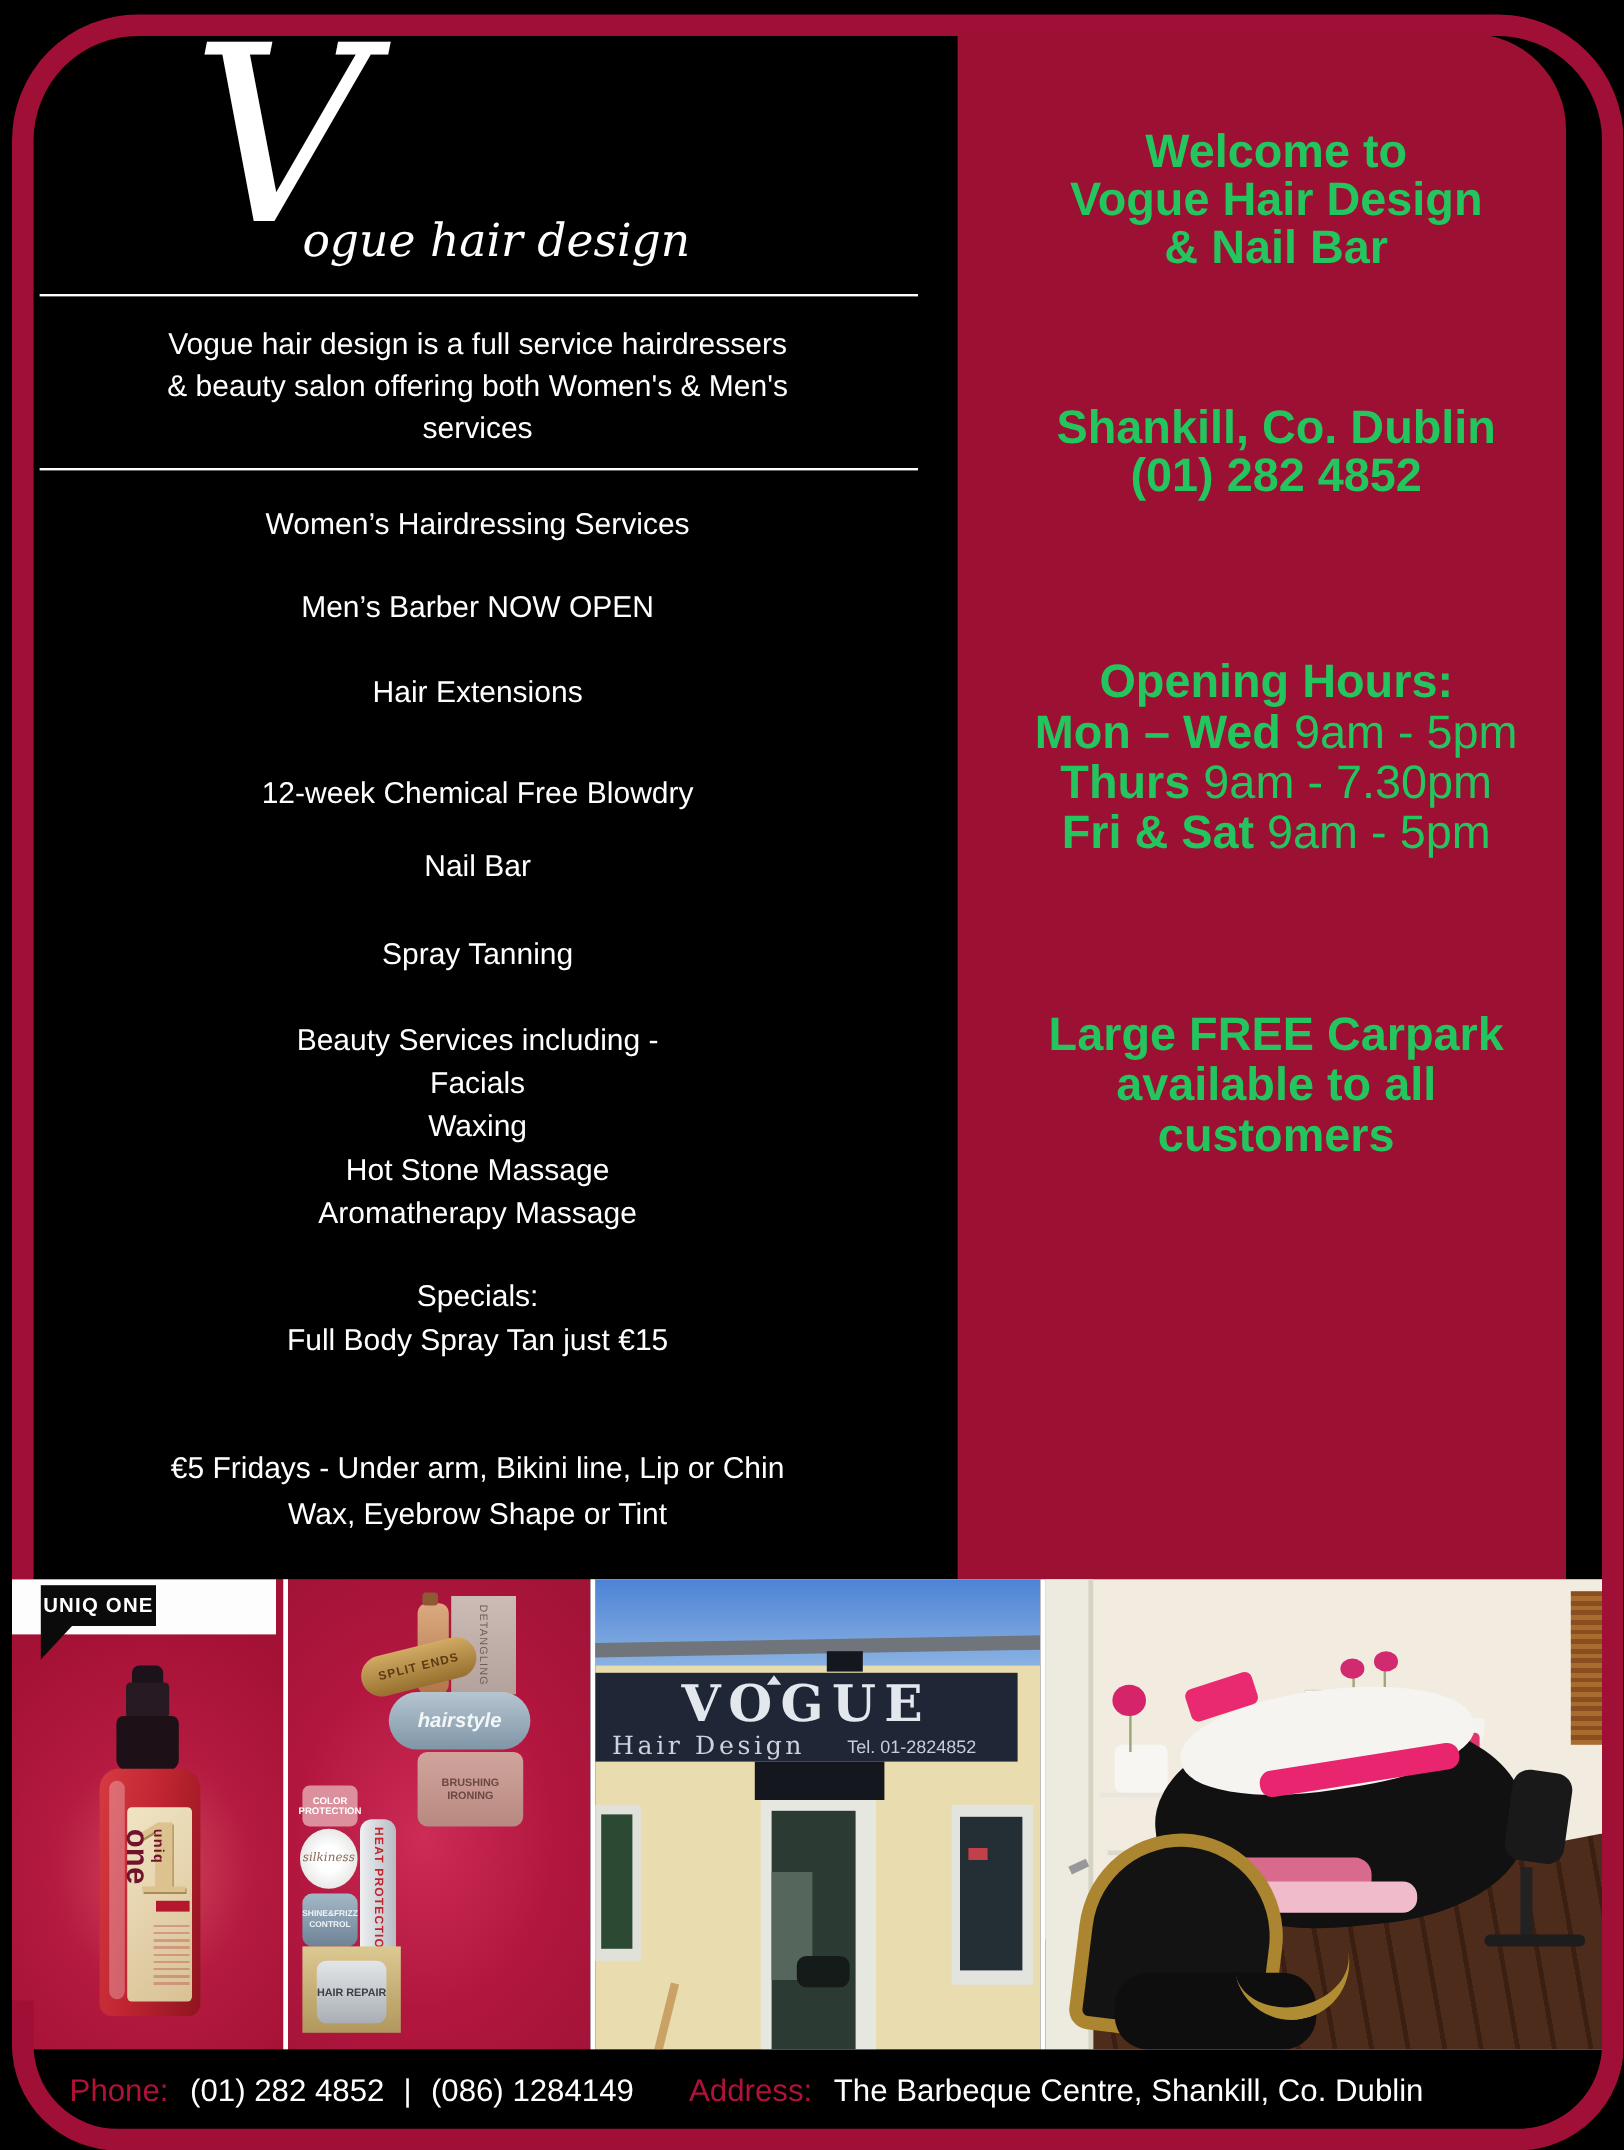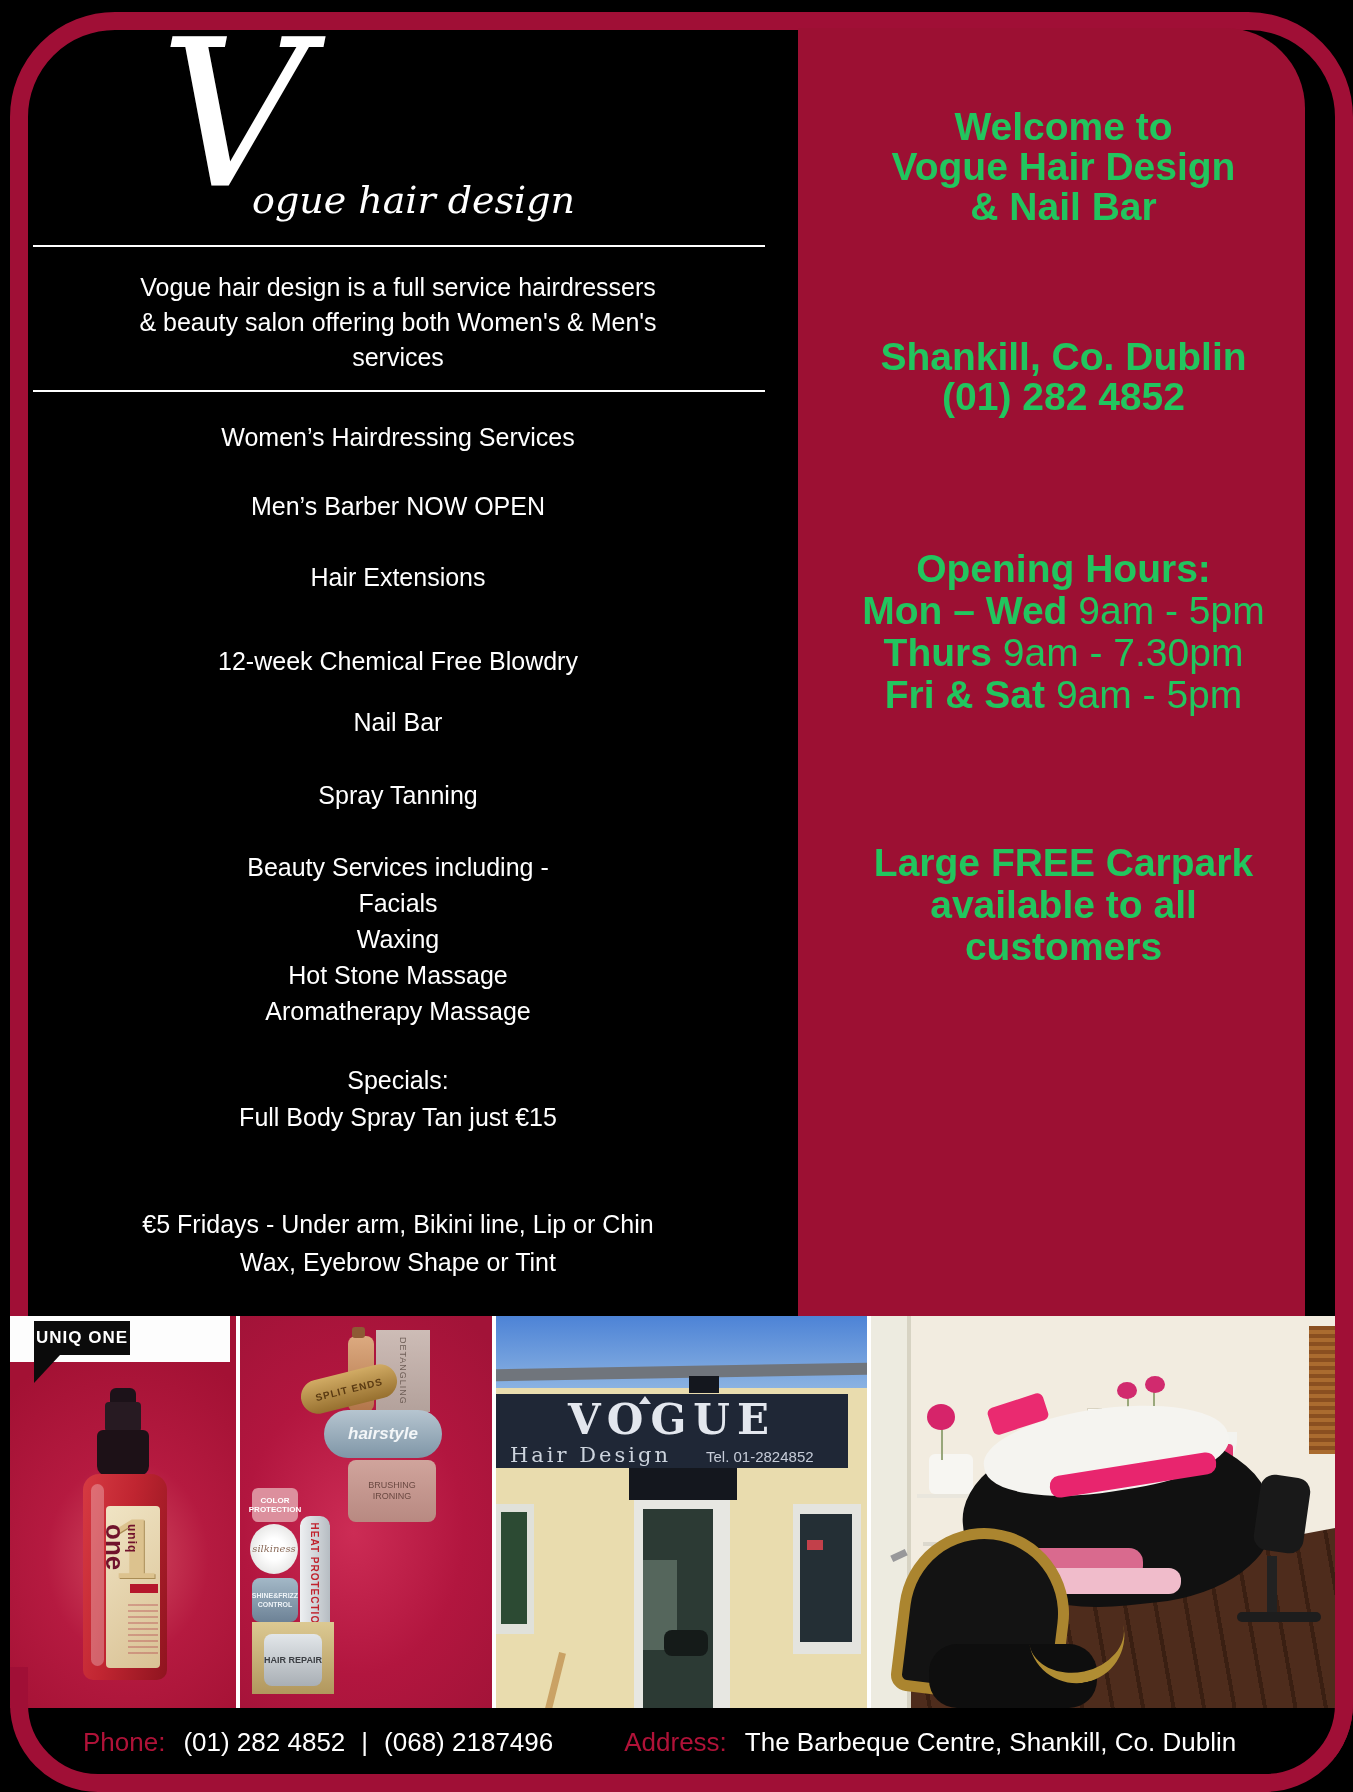--- a/index.html
+++ b/index.html
@@ -58,21 +58,21 @@
   .it{position:absolute;display:flex;align-items:center;justify-content:center;text-align:center;}
   .pump{left:108px;top:20px;width:26px;height:76px;border-radius:8px;background:linear-gradient(#dcaa80,#b2754a);}
   .pumptop{left:112px;top:11px;width:13px;height:11px;border-radius:3px;background:#8d5a34;}
   .dbox{left:136px;top:14px;width:54px;height:82px;background:linear-gradient(#cdbcb6,#b3a19b);
         color:#6e5e57;font-size:9px;letter-spacing:1px;writing-mode:vertical-rl;}
   .gtube{left:60px;top:56px;width:98px;height:34px;border-radius:17px;transform:rotate(-14deg);
         background:linear-gradient(#d1ab64,#97702f);color:#5a3a12;font-size:10px;font-weight:bold;letter-spacing:1px;}
   .bcyl{left:84px;top:94px;width:118px;height:48px;border-radius:24px;
         background:linear-gradient(#b6c5d0,#7f96a7);color:#f3f6f8;font:italic bold 17px "Liberation Sans",sans-serif;}
   .mbot{left:108px;top:144px;width:88px;height:62px;border-radius:8px;
-        background:linear-gradient(#d0a49c,#b88981);color:#6b4942;font-size:9px;font-weight:normal;line-height:11px;}
+        background:linear-gradient(#d0a49c,#b88981);color:#6b4942;font-size:9px;font-weight:bold;line-height:11px;}
   .cjar{left:12px;top:172px;width:46px;height:34px;border-radius:6px;background:#dc8f9d;
         color:#fff;font-size:8px;font-weight:bold;line-height:9px;}
   .disc{left:10px;top:208px;width:48px;height:50px;border-radius:50%;
         background:radial-gradient(#ffffff 30%,#d8d8d6 100%);color:#8a6a58;font:italic 10px "DejaVu Serif",serif;line-height:10px;}
   .sjar{left:12px;top:262px;width:46px;height:44px;border-radius:8px;
         background:linear-gradient(#a3b8c7,#6d8296);color:#eef3f7;font-size:7px;font-weight:bold;line-height:9px;}
   .hcan{left:60px;top:200px;width:30px;height:122px;border-radius:10px;
         background:linear-gradient(90deg,#eef0f2,#b6bcc2);}
   .hcan span{transform:rotate(90deg);white-space:nowrap;color:#c0232e;font-size:10px;font-weight:bold;letter-spacing:1px;}
   .gbox{left:12px;top:306px;width:82px;height:72px;background:linear-gradient(#dcc992,#b1975d);}
@@ -141,21 +141,21 @@
   .pot{position:absolute;left:246px;top:126px;width:36px;height:28px;background:#b9bdc2;border-radius:4px 4px 10px 10px;}
   .console{position:absolute;left:222px;top:152px;width:96px;height:4px;background:#cfd4d0;}
   .sink{position:absolute;left:310px;top:116px;width:56px;height:36px;background:#f3f3ef;border-radius:0 0 28px 28px;}
   .sink-towel{position:absolute;left:340px;top:128px;width:22px;height:42px;background:#e0356f;border-radius:4px;}
   .socket1{position:absolute;left:148px;top:92px;width:13px;height:11px;background:#fbfbf6;border:1px solid #d9d3c2;}
   .socket2{position:absolute;left:216px;top:92px;width:13px;height:11px;background:#fbfbf6;border:1px solid #d9d3c2;}
   
   .footer{position:absolute;left:0;top:1708px;width:1335px;height:84px;background:#000;z-index:30;}
   .footer-row{position:absolute;left:58px;top:1724px;height:36px;display:flex;align-items:center;z-index:45;
         font-size:26px;color:#fff;white-space:nowrap;}
-  .flabel{color:#B01238;margin-right:18px;margin-left:25px;}
+  .flabel{color:#B01238;margin-right:18px;}
   .fsep{margin:0 16px;}
   .fspace{display:inline-block;width:46px;}
 </style>
 </head>
 <body>
 
 <div class="canvas">
 
   <div class="frame"></div>
 
@@ -323,21 +323,21 @@
       <div class="gchair-seat"></div>
       <div class="gchair-arm"></div>
     </div>
   </div>
 
   <div class="footer"></div>
   <div class="footer-row">
     <span class="flabel">Phone:</span>
     <span>(01) 282 4852</span>
     <span class="fsep">|</span>
-    <span>(068) 2187496</span>
+    <span>(086) 1284149</span>
     <span class="fspace"></span>
     <span class="flabel">Address:</span>
     <span>The Barbeque Centre, Shankill, Co. Dublin</span>
   </div>
 
   <div class="frame frame-bottom"></div>
 
 </div>
 
 </body></html>

